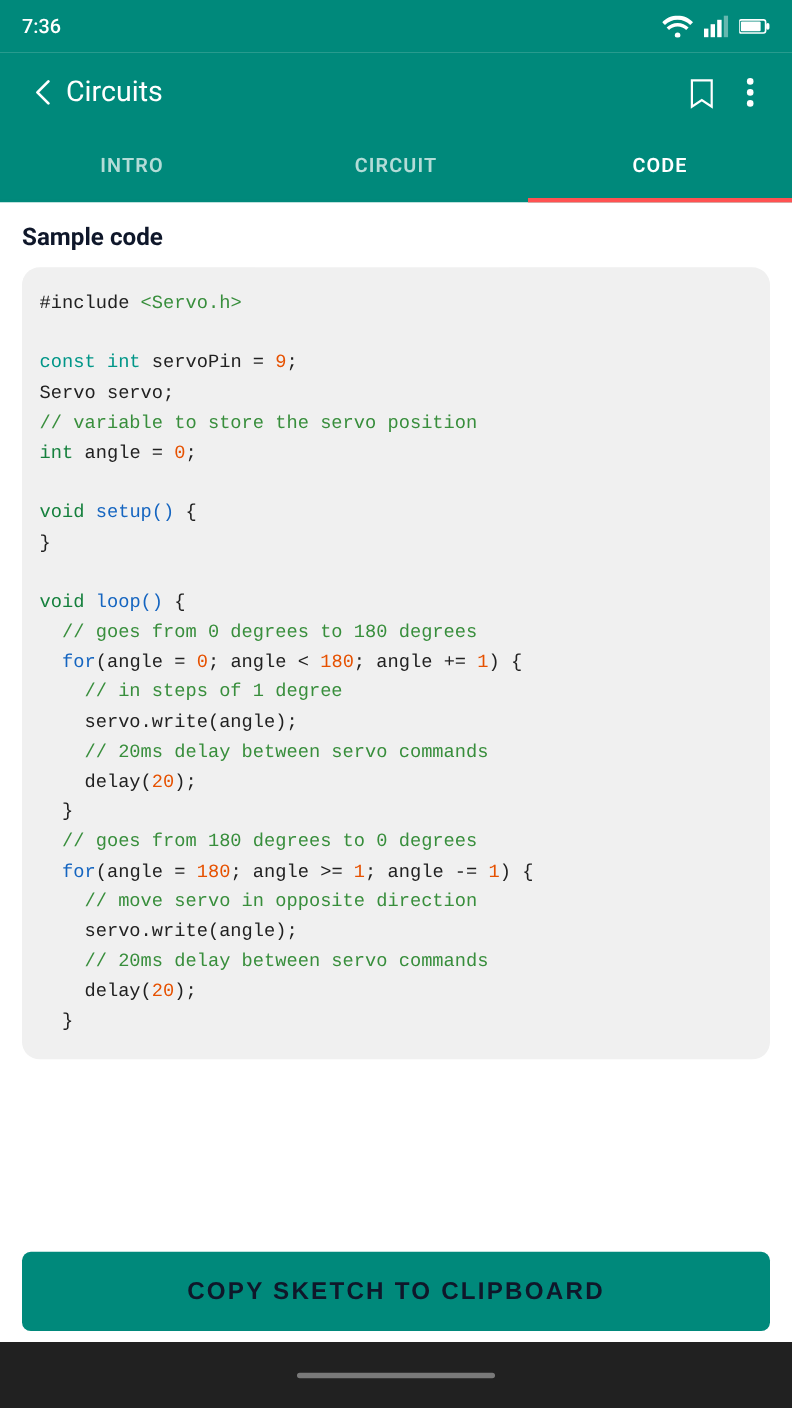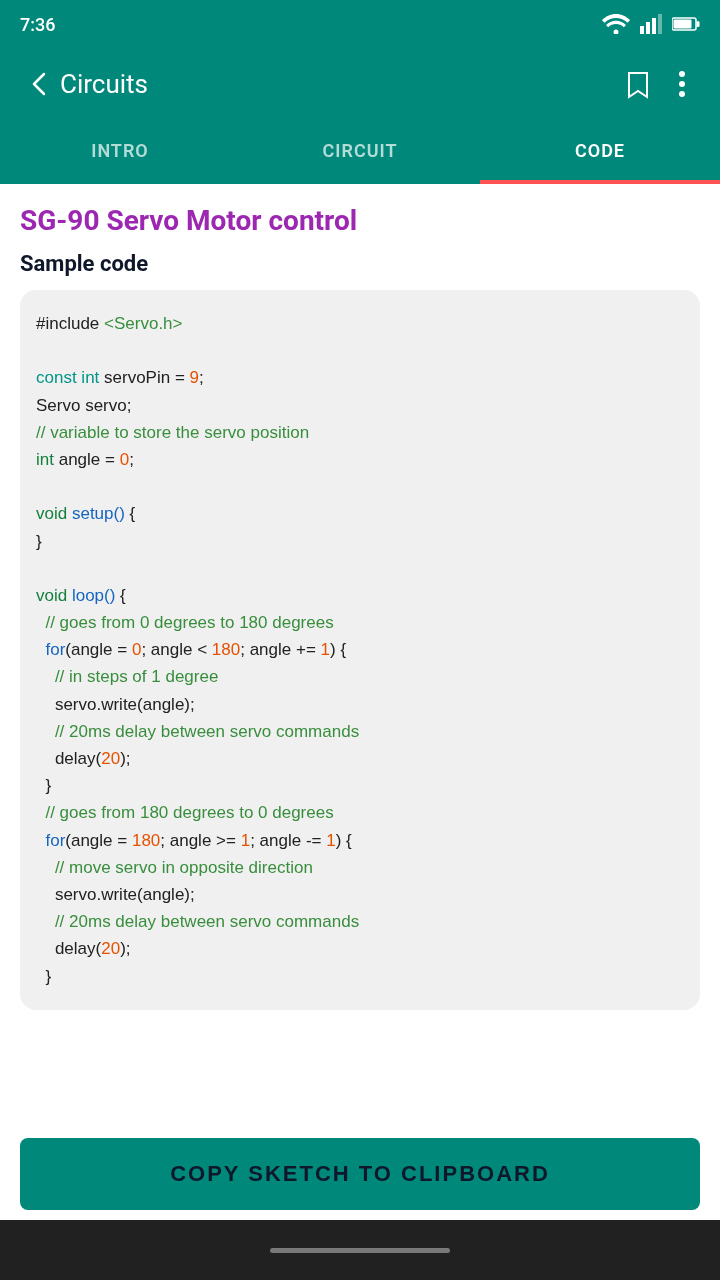--- a/index.html
+++ b/index.html
@@ -102,21 +102,21 @@
       font-weight: 700;
       color: #0f172a;
       margin-bottom: 14px;
     }
 
     
     .code-block {
       background: #F0F0F0;
       border-radius: 16px;
       padding: 20px 16px;
-      font-family: Liberation Sans, sans-serif;
+      font-family: Liberation Mono, monospace;
       font-size: 17px;
       line-height: 1.6;
       overflow-x: auto;
     }
 
     .code-line {
       white-space: pre;
       display: block;
     }
     .code-empty { display: block; height: 1.6em; }
@@ -230,21 +230,20 @@
   </div>
   <div class="tab">
     <span>CIRCUIT</span>
   </div>
   <div class="tab active">
     <span>CODE</span>
   </div>
 </div>
 
 <div class="content">
-  <div class="page-title">SG-90 Servo Motor control</div>
   <div class="section-title">Sample code</div>
 
   <div class="code-block">
     <span class="code-line"><span class="normal">#include </span><span class="string-green">&lt;Servo.h&gt;</span></span>
     <span class="code-empty"></span>
     <span class="code-line"><span class="kw-teal">const int</span><span class="normal"> servoPin = </span><span class="num-orange">9</span><span class="normal">;</span></span>
     <span class="code-line"><span class="normal">Servo servo;</span></span>
     <span class="code-line"><span class="comment-green">// variable to store the servo position</span></span>
     <span class="code-line"><span class="kw-purple">int</span><span class="normal"> angle = </span><span class="num-orange">0</span><span class="normal">;</span></span>
     <span class="code-empty"></span>

